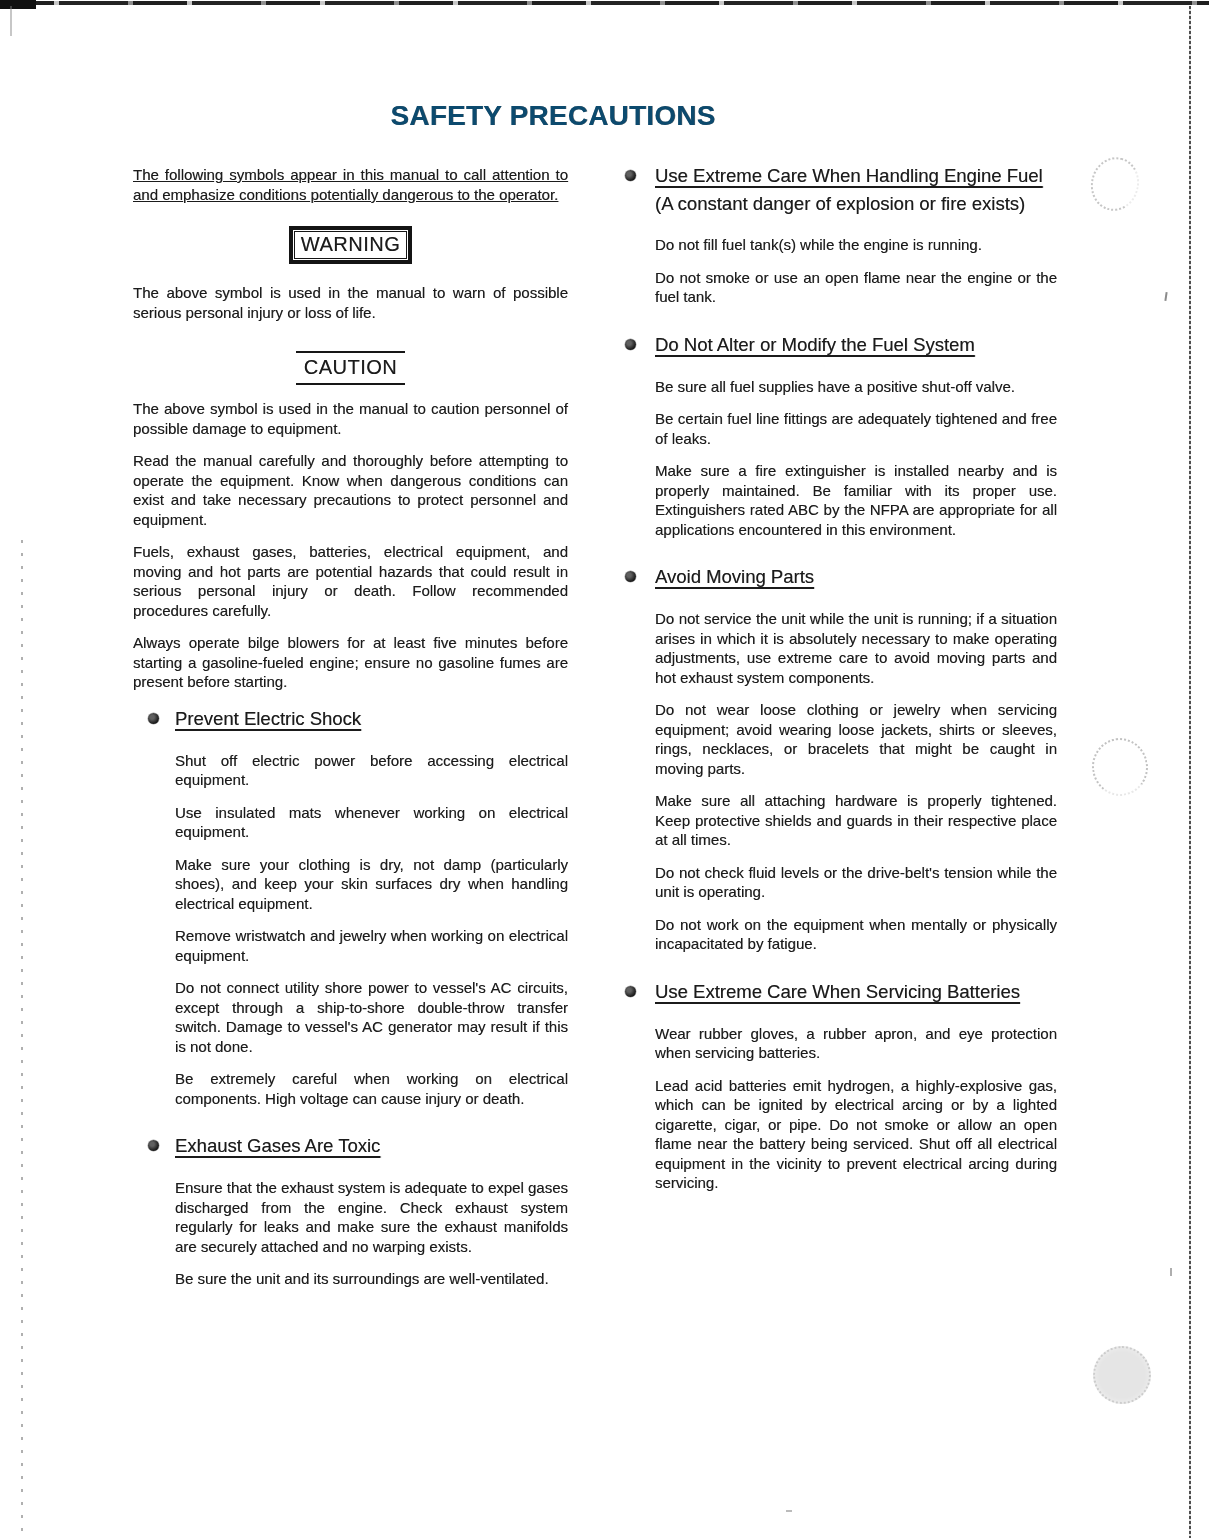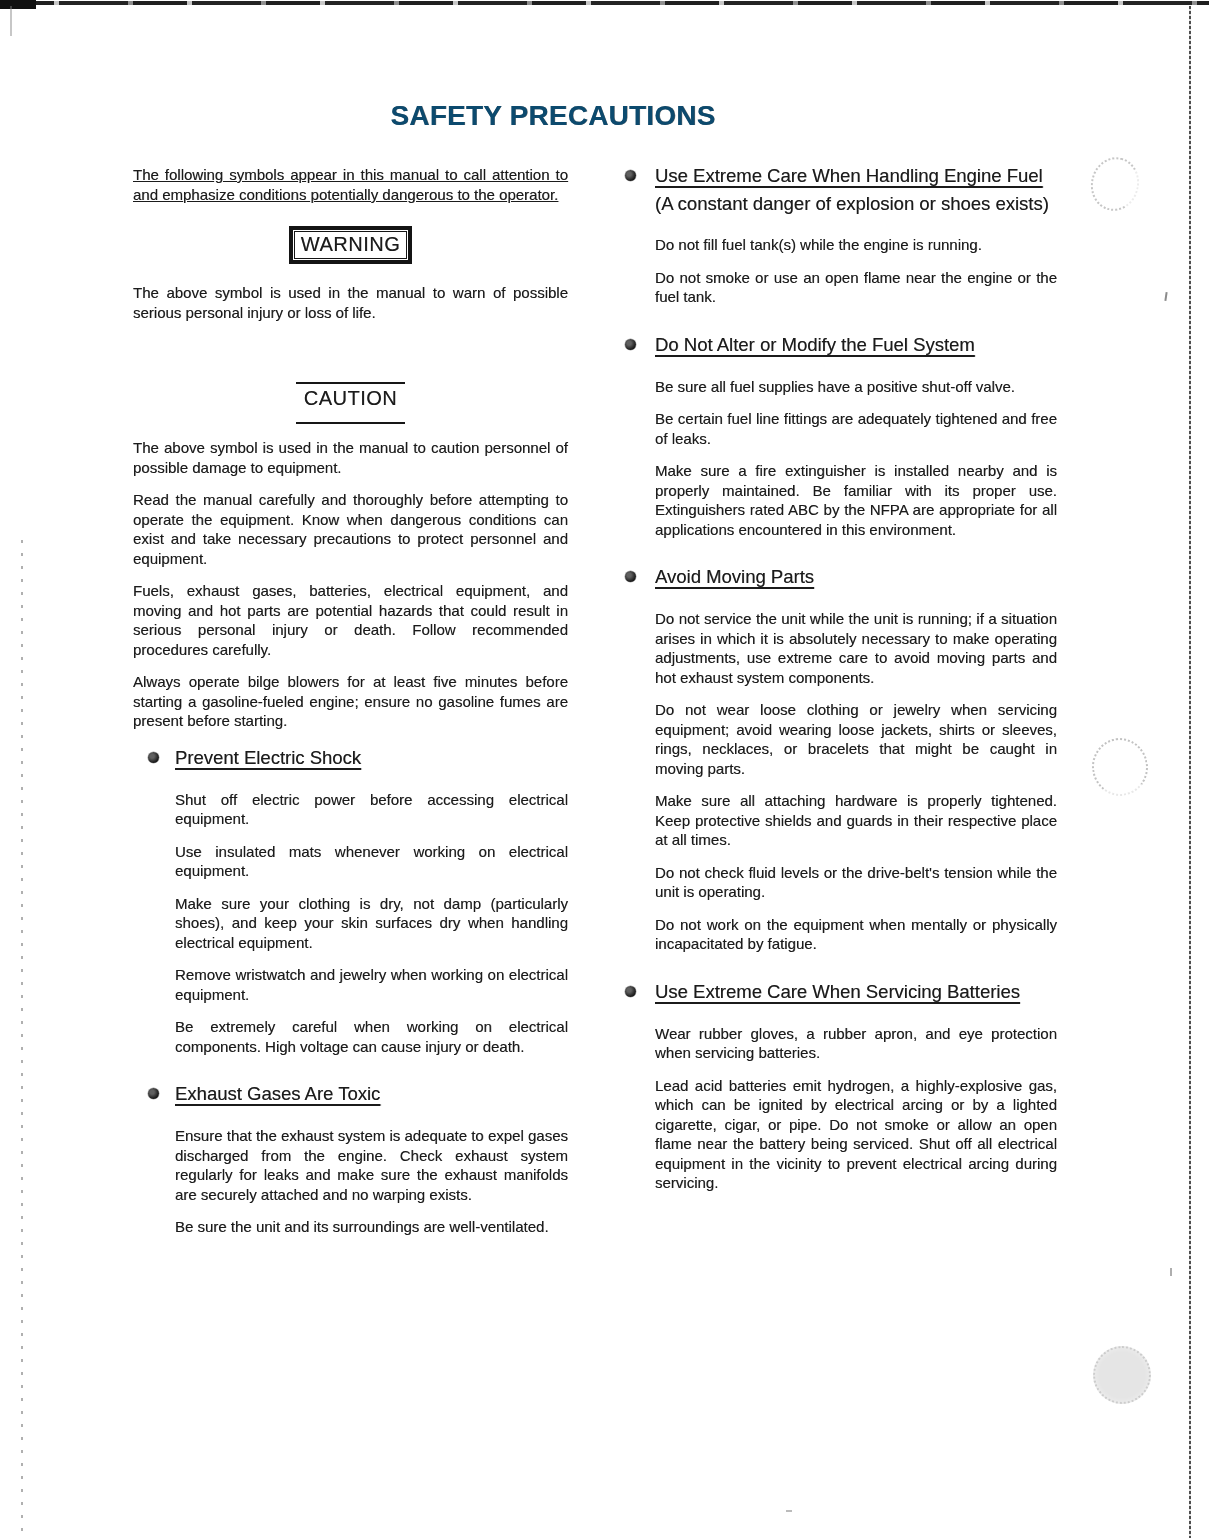--- a/index.html
+++ b/index.html
@@ -50,21 +50,21 @@
   .para {
     font-size:15px; line-height:19.5px; text-align:justify; text-justify:inter-word;
     margin-bottom:13px; text-shadow:.3px 0 rgba(27,27,27,.5);
   }
   .intro { margin-bottom:22px;text-decoration:underline; }
   
   .boxwrap { text-align:center; margin-bottom:19px; }
   .warning-outer { display:inline-block; border:4px solid #141414; padding:1px; }
   .warning-inner { display:block; border:1.5px solid #141414; padding:1px 6px 2px; font-size:20px; letter-spacing:.5px; text-shadow:.3px 0 rgba(20,20,20,.55); }
   .cautionwrap { text-align:center; margin:29px 0 14px; }
-  .caution-label { display:inline-block; border-top:2.5px solid #161616; border-bottom:2.5px solid #161616; padding:3px 8px 12px; font-size:20px; letter-spacing:.5px; text-shadow:.3px 0 rgba(20,20,20,.55);margin-top:31px; }
+  .caution-label { display:inline-block; border-top:2.5px solid #161616; border-bottom:2.5px solid #161616; padding:3px 8px 4px; font-size:20px; letter-spacing:.5px; text-shadow:.3px 0 rgba(20,20,20,.55); }
   
   .section { position:relative; margin-top:24px; padding-left:42px; }
   .section.tight { margin-top:5px; }
   .col-right .section:first-child { margin-top:0; }
   .bullet {
     position:absolute; top:8px; width:11px; height:11px; border-radius:50%;
     background:radial-gradient(circle at 38% 38%, #606060 0 2px, #1d1d1d 65%);
     box-shadow:0 0 0 .5px rgba(20,20,20,.4);
   }
   .col-left  .bullet { left:15px; }
@@ -118,41 +118,42 @@
 
     <section class="section tight">
       <div class="sec-head">
         <span class="bullet"></span>
         <span class="sec-title">Prevent Electric Shock</span>
       </div>
       <p class="para">Shut off electric power before accessing electrical equipment.</p>
       <p class="para">Use insulated mats whenever working on electrical equipment.</p>
       <p class="para">Make sure your clothing is dry, not damp (particularly shoes), and keep your skin surfaces dry when handling electrical equipment.</p>
       <p class="para">Remove wristwatch and jewelry when working on electrical equipment.</p>
+      <p class="para">Do not connect utility shore power to vessel's AC circuits, except through a ship-to-shore double-throw transfer switch. Damage to vessel's AC generator may result if this is not done.</p>
       <p class="para">Be extremely careful when working on electrical components. High voltage can cause injury or death.</p>
     </section>
 
     <section class="section">
       <div class="sec-head">
         <span class="bullet"></span>
         <span class="sec-title">Exhaust Gases Are Toxic</span>
       </div>
       <p class="para">Ensure that the exhaust system is adequate to expel gases discharged from the engine. Check exhaust system regularly for leaks and make sure the exhaust manifolds are securely attached and no warping exists.</p>
       <p class="para">Be sure the unit and its surroundings are well-ventilated.</p>
     </section>
 
   </div>
 
   <div class="col col-right">
 
     <section class="section">
       <div class="sec-head">
         <span class="bullet"></span>
         <span class="sec-title">Use Extreme Care When Handling Engine Fuel</span>
-        <span class="sec-sub">(A constant danger of explosion or shoes exists)</span>
+        <span class="sec-sub">(A constant danger of explosion or fire exists)</span>
       </div>
       <p class="para">Do not fill fuel tank(s) while the engine is running.</p>
       <p class="para">Do not smoke or use an open flame near the engine or the fuel tank.</p>
     </section>
 
     <section class="section">
       <div class="sec-head">
         <span class="bullet"></span>
         <span class="sec-title">Do Not Alter or Modify the Fuel System</span>
       </div>

